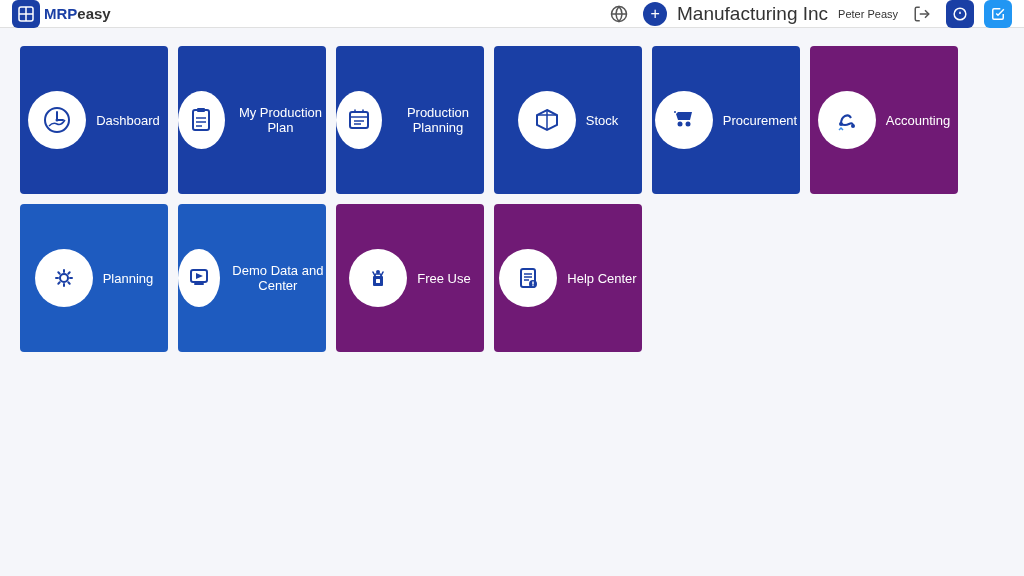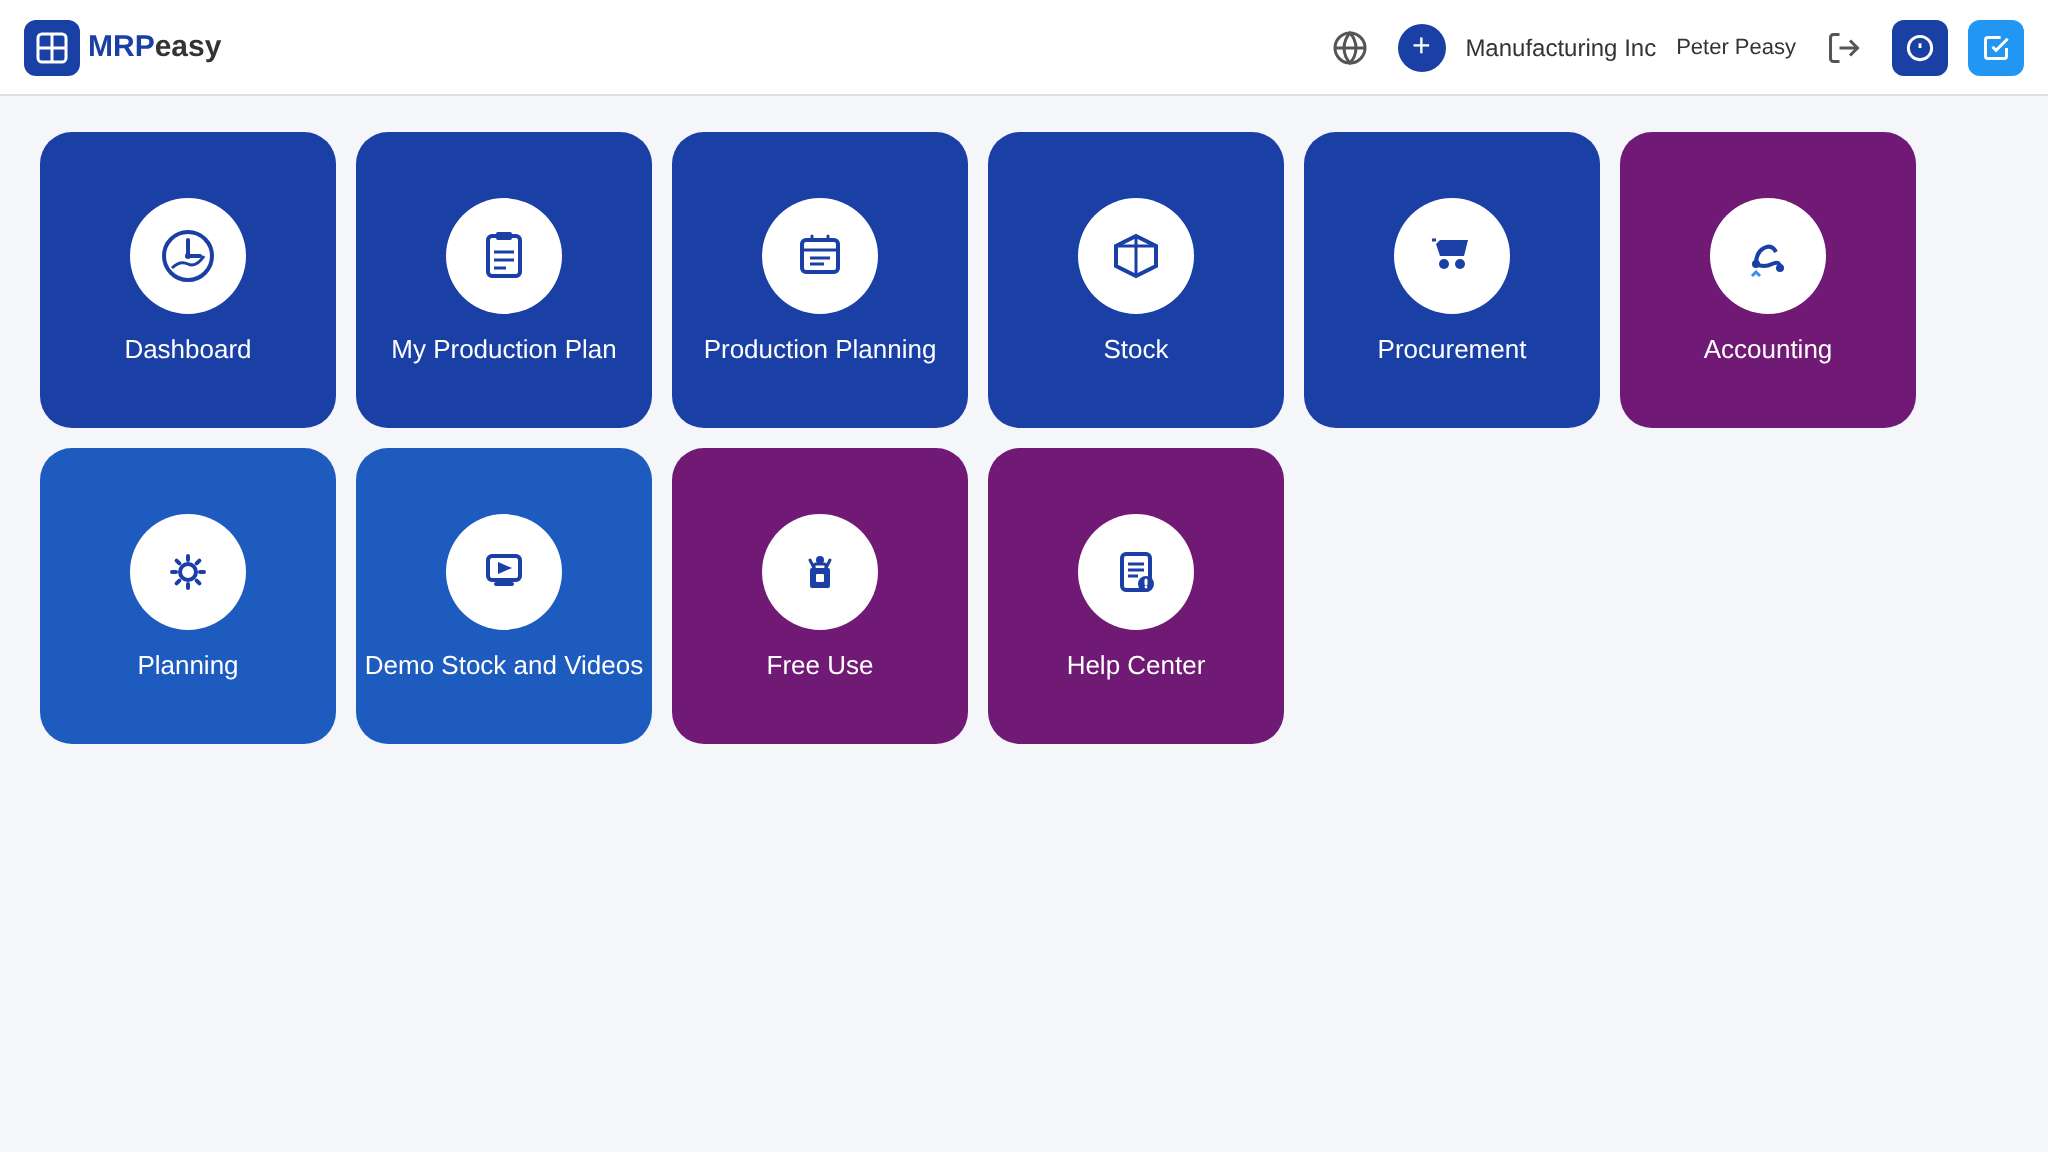--- a/index.html
+++ b/index.html
@@ -4,21 +4,21 @@
   <style>
     * { margin: 0; padding: 0; box-sizing: border-box; }
     body { font-family: 'Segoe UI', Arial, sans-serif; background: #f5f6fa; width: 1024px; height: 576px; overflow: hidden; }
 
     
     .header {
       display: flex;
       align-items: center;
       justify-content: space-between;
       background: #fff;
-      height: 48px;
+      height: 28px;
       padding: 0 12px;
       border-bottom: 1px solid #e0e0e0;
     }
     .header-left { display: flex; align-items: center; gap: 6px; }
     .logo-box { display: flex; align-items: center; gap: 4px; }
     .logo-icon {
       width: 28px; height: 28px;
       background: #1a3fa5;
       border-radius: 6px;
       display: flex; align-items: center; justify-content: center;
@@ -32,21 +32,21 @@
       width: 28px; height: 28px;
       display: flex; align-items: center; justify-content: center;
       color: #555; font-size: 16px; cursor: pointer; border-radius: 4px;
     }
     .header-plus {
       width: 24px; height: 24px;
       background: #1a3fa5; border-radius: 50%;
       display: flex; align-items: center; justify-content: center;
       color: #fff; font-size: 16px; cursor: pointer;
     }
-    .header-company { font-size: 12px; color: #333; font-weight: 500; }
+    .header-company { font-size: 19px; color: #333; font-weight: 500; }
     .header-user { font-size: 11px; color: #333; }
     .header-icon-blue {
       width: 28px; height: 28px;
       background: #1a3fa5; border-radius: 6px;
       display: flex; align-items: center; justify-content: center;
       color: #fff; font-size: 14px; cursor: pointer;
     }
     .header-icon-blue2 {
       width: 28px; height: 28px;
       background: #2196F3; border-radius: 6px;
@@ -58,22 +58,22 @@
     .main { padding: 18px 20px; }
     .grid {
       display: grid;
       grid-template-columns: repeat(6, 148px);
       gap: 10px;
     }
 
     
     .tile {
       width: 148px; height: 148px;
-      border-radius: 16px;
-      display: flex; flex-direction: column;
+      border-radius: 4px;
+      display: flex; flex-direction: row;
       align-items: center; justify-content: center;
       gap: 10px;
       cursor: pointer;
       transition: opacity 0.15s;
     }
     .tile-dark { background: #1a3fa5; }
     .tile-medium { background: #1e5bbf; }
     .tile-lighter { background: #701a75; }
 
     .tile-label {
@@ -233,21 +233,21 @@
 
     <div class="tile tile-medium">
       <div class="icon-circle-white">
         <svg width="32" height="32" viewBox="0 0 32 32">
           <rect x="8" y="8" width="16" height="12" rx="2" fill="none" stroke="#1a3fa5" stroke-width="2"></rect>
           <polygon points="13,11 13,17 20,14" fill="#1a3fa5"></polygon>
           <line x1="12" y1="22" x2="20" y2="22" stroke="#1a3fa5" stroke-width="2" stroke-linecap="round"></line>
           <line x1="16" y1="20" x2="16" y2="22" stroke="#1a3fa5" stroke-width="2" stroke-linecap="round"></line>
         </svg>
       </div>
-      <div class="tile-label">Demo Stock and Videos</div>
+      <div class="tile-label">Demo Data and Center</div>
     </div>
 
     <div class="tile tile-lighter">
       <div class="icon-circle-white">
         <svg width="32" height="32" viewBox="0 0 32 32">
           <rect x="11" y="14" width="10" height="10" rx="1" fill="#1a3fa5"></rect>
           <rect x="13" y="12" width="6" height="4" rx="1" fill="none" stroke="#1a3fa5" stroke-width="1.5"></rect>
           <circle cx="16" cy="10" r="2" fill="#1a3fa5"></circle>
           <line x1="13" y1="14" x2="11" y2="10" stroke="#1a3fa5" stroke-width="1.5" stroke-linecap="round"></line>
           <line x1="19" y1="14" x2="21" y2="10" stroke="#1a3fa5" stroke-width="1.5" stroke-linecap="round"></line>

